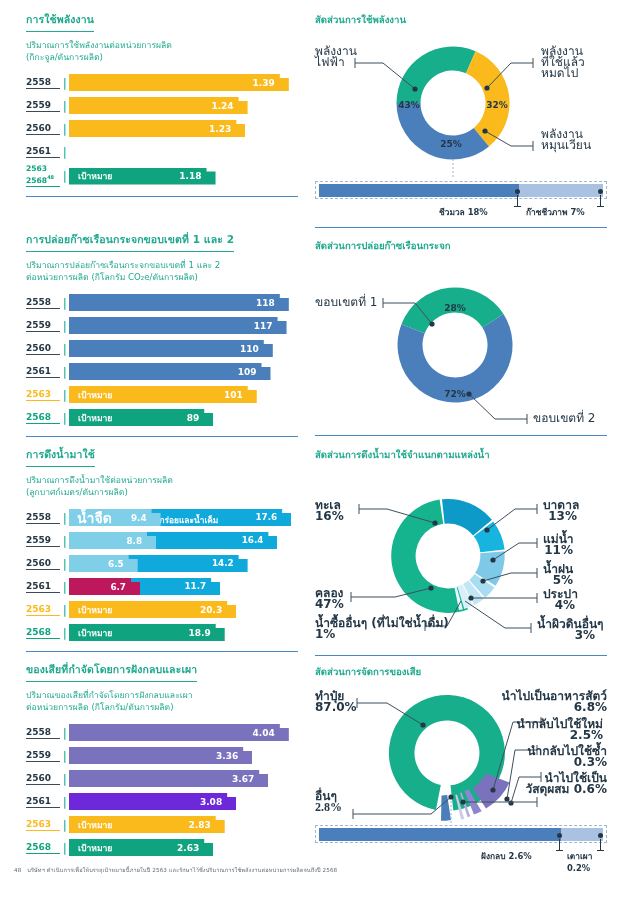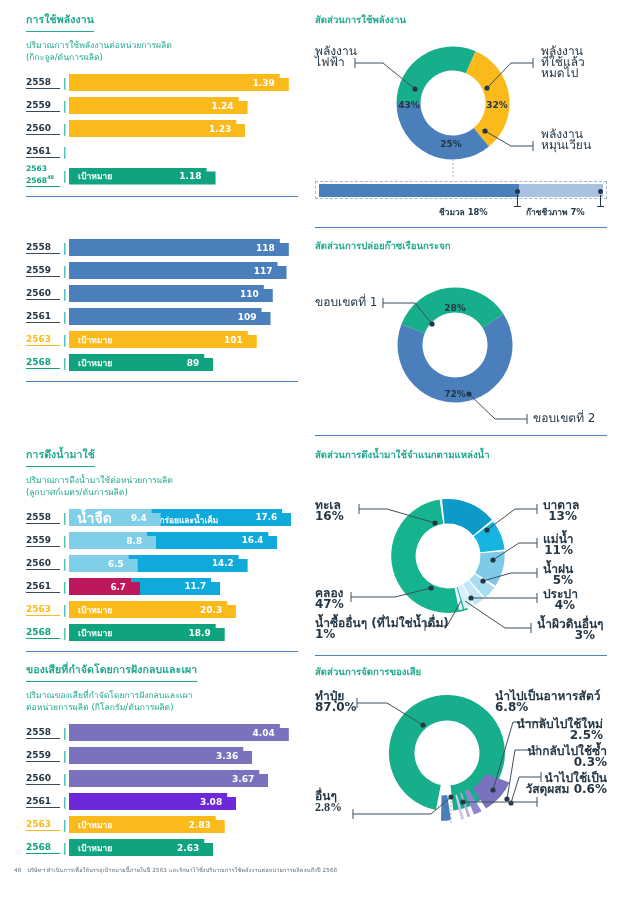--- a/index.html
+++ b/index.html
@@ -164,20 +164,25 @@
           <span class="lbl">เป้าหมาย</span>
           <span class="val">1.18</span>
             </div>
           </div>
       </div>
     </div>
     <div class="hr-blue"></div>
   </div>
 
   <div class="col-left" style="top:228px;">
+    <div class="sect-title">การปล่อยก๊าซเรือนกระจกขอบเขตที่ 1 และ 2</div>
+    <div class="sect-sub">
+      <span>ปริมาณการปล่อยก๊าซเรือนกระจกขอบเขตที่ 1 และ 2</span><br>
+      <span>ต่อหน่วยการผลิต (กิโลกรัม CO₂e/ตันการผลิต)</span>
+    </div>
     <div class="bars">
       <div class="brow">
         <div class="yr">2558</div>
         <div class="tick">∣</div>
         <div class="barwrap">
             <div class="bar" style="width:96%;background:#4A7FBC">
               <span class="val">118</span>
             </div>
           </div>
       </div>
@@ -596,40 +601,53 @@
 
         <path class="leader" d="M 38 129 L 116 129 L 136 112"></path>
         <circle class="leaddot" cx="136" cy="112" r="2.6"></circle>
         <line class="leader" x1="38" y1="124" x2="38" y2="134"></line>
         <line x1="136" y1="116" x2="136" y2="140" stroke="#9fb6cc" stroke-width="1" stroke-dasharray="2,2"></line>
       </svg>
       <div class="lbl-txt b" style="left:0;top:6px;">
         <span>ทำปุ๋ย</span><br>
         <span>87.0%</span>
       </div>
-      <div class="lbl-txt b" style="left:180px;top:6px;width:112px;">
+      <div class="lbl-txt b" style="left:180px;top:6px;width:112px;text-align:right;">
         <span>นำไปเป็นอาหารสัตว์</span><br>
         <span>6.8%</span>
       </div>
       <div class="lbl-txt b" style="left:180px;top:34px;width:108px;text-align:right;">
         <span>นำกลับไปใช้ใหม่</span><br>
         <span>2.5%</span>
       </div>
       <div class="lbl-txt b" style="left:180px;top:61px;width:112px;text-align:right;">
         <span>นำกลับไปใช้ซ้ำ</span><br>
         <span>0.3%</span>
       </div>
       <div class="lbl-txt b" style="left:180px;top:88px;width:112px;text-align:right;">
         <span>นำไปใช้เป็น</span><br>
         <span>วัสดุผสม 0.6%</span>
       </div>
       <div class="lbl-txt b" style="left:0;top:106px;font-family:Liberation Serif, serif;">
         <span>อื่นๆ</span><br>
         <span>2.8%</span>
       </div>
     </div>
+    <div class="subbar">
+      <div class="dashbox"></div>
+      <div class="sb1" style="left:4px;width:242px;"></div>
+      <div class="sb2" style="left:246px;width:42px;"></div>
+      <div class="sb-dot" style="left:242px;"></div>
+      <div class="sb-dot" style="left:283px;"></div>
+      <div class="sb-tick" style="left:244px;"></div>
+      <div class="sb-tcap" style="left:241px;"></div>
+      <div class="sb-tick" style="left:285px;"></div>
+      <div class="sb-tcap" style="left:282px;"></div>
+      <div class="sb-lbl" style="left:166px;">ฝังกลบ 2.6%</div>
+      <div class="sb-lbl" style="left:252px;">เตาเผา 0.2%</div>
+    </div>
   </div>
 
   <div class="footnote">
     <span class="num">48</span><span>บริษัทฯ ดำเนินการเพื่อให้บรรลุเป้าหมายนี้ภายในปี 2563 และรักษาไว้ซึ่งปริมาณการใช้พลังงานต่อหน่วยการผลิตจนถึงปี 2568</span>
   </div>
 
 </div>
 
 </body></html>

